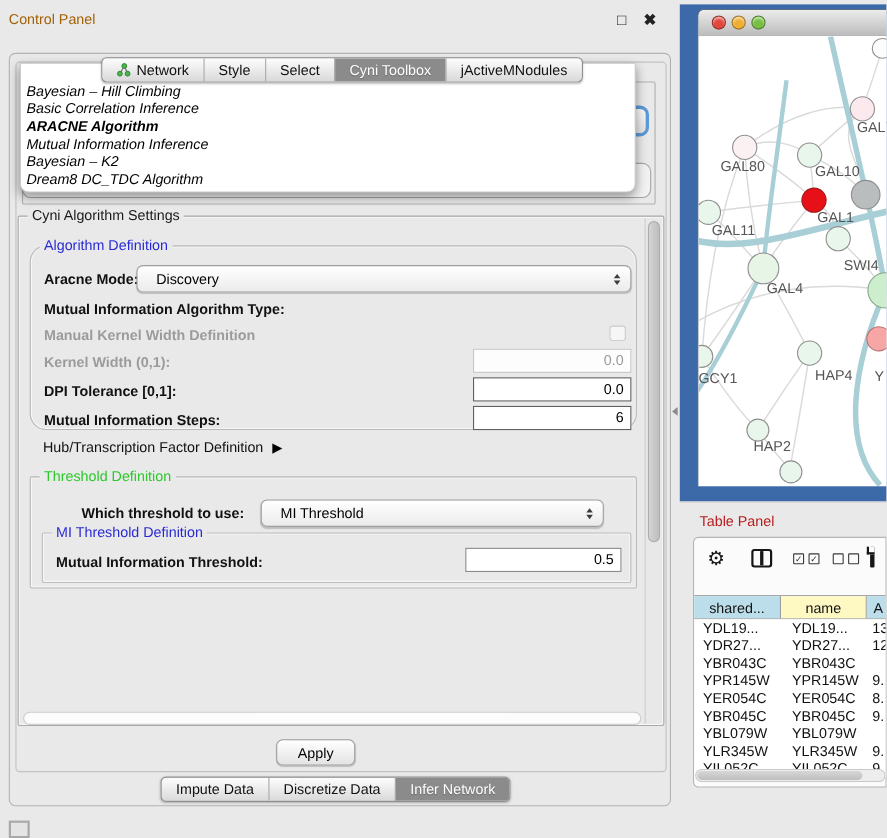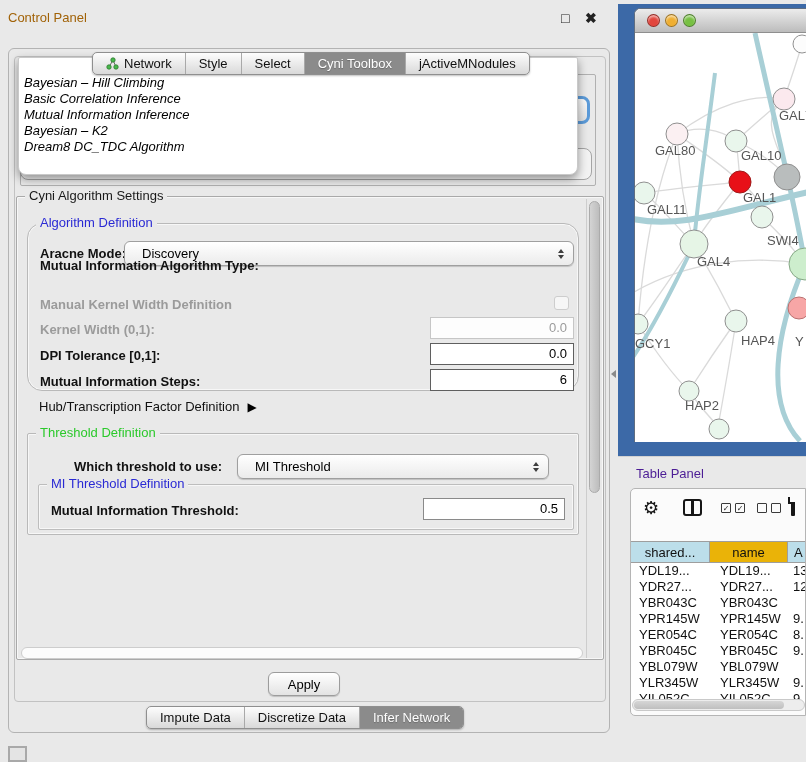--- a/index.html
+++ b/index.html
@@ -85,36 +85,36 @@
   .tl.red { background:#e2463d; left:12px; }
   .tl.yel { background:#efaf33; left:30px; }
   .tl.grn { background:#77c043; left:48px; }
   .net-canvas { position:relative; width:172px; height:409px; background:#fff; overflow:hidden; }
   .net-canvas svg text { font-family:"Liberation Sans", sans-serif; font-size:13px; fill:#565656; }
 
   .divider-arrow { left:611px; top:370px; width:0; height:0; border-top:4px solid transparent; border-bottom:4px solid transparent; border-right:5px solid #8a8a8a; }
 
   
   .tp-titlebar { left:618px; top:456px; width:188px; height:30px; background:#e9e9e9; border-top:1px solid #d2d2d2; }
-  .tp-title { left:636px; top:466px; font-size:13px; color:#4c1d95; }
+  .tp-title { left:636px; top:466px; font-size:13px; color:#b91c1c; }
   .tp-body { left:630px; top:488px; width:176px; height:228px; background:#fbfbfb; border:1px solid #b5b5b5; border-radius:5px 0 0 5px; overflow:hidden; position:absolute; }
   .tp-icon { position:absolute; top:10px; }
   .gear { font-size:18px; color:#161616; line-height:18px; }
   .split-icon { width:19px; height:17px; border:2.5px solid #161616; border-radius:3px; }
   .split-icon i { display:block; width:2.5px; height:100%; background:#161616; margin:0 auto; }
   .pairbox { display:flex; gap:4px; }
   .pairbox i { width:10px; height:10px; border:1.5px solid #3a3a3a; border-radius:1px; display:flex; align-items:center; justify-content:center; font-size:8px; font-style:normal; color:#222; }
   .file-icon { width:15px; height:19px; border:2px solid #161616; border-radius:1px; position:relative; background:#fff; }
   .file-icon i { position:absolute; right:-2px; top:-2px; width:7px; height:7px; background:#fbfbfb; border-left:2px solid #161616; border-bottom:2px solid #161616; }
 
   .tp-table { position:absolute; left:0; top:52px; width:240px; }
   .tp-hrow { display:flex; height:22px; border-top:1px solid #9e9e9e; border-bottom:1px solid #9e9e9e; }
   .tp-th { border-right:1px solid #9e9e9e; font-size:13px; color:#111; display:flex; align-items:center; justify-content:center; }
   .tp-th.blue { background:#bcdeea; }
-  .tp-th.gray { background:#eab308; }
+  .tp-th.gray { background:#fef9c3; }
   .tp-row { display:flex; height:16px; line-height:16px; font-size:13px; color:#111; background:#fff; }
   .tp-td { white-space:nowrap; overflow:hidden; }
   .tp-hsb { position:absolute; left:1px; top:210px; width:173px; height:12px; background:#ededed; border:1px solid #c9c9c9; border-radius:6px; }
   .tp-hsb .thumb { position:absolute; left:1px; top:1px; width:150px; height:8px; background:linear-gradient(#d6d6d6,#bfbfbf); border-radius:5px; }
 </style>
 </head>
 <body>
 
 <div class="abs cp-title">Control Panel</div>
 <span class="abs cp-winbtn" style="left:561px;">□</span>
@@ -151,41 +151,42 @@
 <div class="abs frag-group"></div>
 <div class="abs frag-combo-focus"></div>
 <div class="abs frag-combo2">
   <span>gal-filtered sif default node</span>
 </div>
 
 <div class="abs dd">
   <div class="dd-ph">Select algorithm to view settings</div>
   <div class="dd-item">Bayesian – Hill Climbing</div>
   <div class="dd-item">Basic Correlation Inference</div>
+  <div class="dd-item bold">ARACNE Algorithm</div>
   <div class="dd-item">Mutual Information Inference</div>
   <div class="dd-item">Bayesian – K2</div>
   <div class="dd-item">Dream8 DC_TDC Algorithm</div>
 </div>
 
 <div class="group" style="left:16px; top:196px; width:588px; height:464px;">
   <span class="gtitle">Cyni Algorithm Settings</span>
 
   <div class="group" style="left:10px; top:26px; width:552px; height:168px; border-color:#b9b9b9;border-radius:15px;">
     <span class="gtitle t-blue">Algorithm Definition</span>
 
     <span class="lbl" style="left:12px; top:22px;">Aracne Mode:</span>
     <div class="combo" style="left:96px; top:17px; width:450px;">
       <span>Discovery</span>
       <span class="spin">
           <i class="up"></i>
           <i class="dn"></i>
         </span>
     </div>
 
-    <span class="lbl" style="left:12px; top:34px;">Mutual Information Algorithm Type:</span>
+    <span class="lbl" style="left:12px; top:49px;">Mutual Information Algorithm Type:</span>
 
     <span class="lbl dim" style="left:12px; top:73px;">Manual Kernel Width Definition</span>
     <span class="cb" style="left:526px; top:72px;"></span>
 
     <span class="lbl dim" style="left:12px; top:98px;">Kernel Width (0,1):</span>
     <div class="field dim" style="left:402px; top:93px; width:144px;">0.0</div>
 
     <span class="lbl" style="left:12px; top:124px;">DPI Tolerance [0,1]:</span>
     <div class="field" style="left:402px; top:119px; width:144px;">0.0</div>
 
@@ -216,21 +217,21 @@
     </div>
   </div>
 
 
   <div class="vsb" style="right:2px; top:2px; height:459px;">
     <div class="thumb" style="top:2px; height:292px;"></div>
   </div>
   <div class="hsb" style="left:4px; top:450px; width:562px;"></div>
 </div>
 
-<div class="btn" style="left:268px; top:672px; width:72px;">Apply</div>
+<div class="btn" style="left:251px; top:672px; width:72px;">Apply</div>
 
 <div class="abs tabbar" style="left:146px; top:706px;">
   <div class="tab">
       <span>Impute Data</span>
     </div>
   <div class="tab">
       <span>Discretize Data</span>
     </div>
   <div class="tab selected">
       <span>Infer Network</span>

